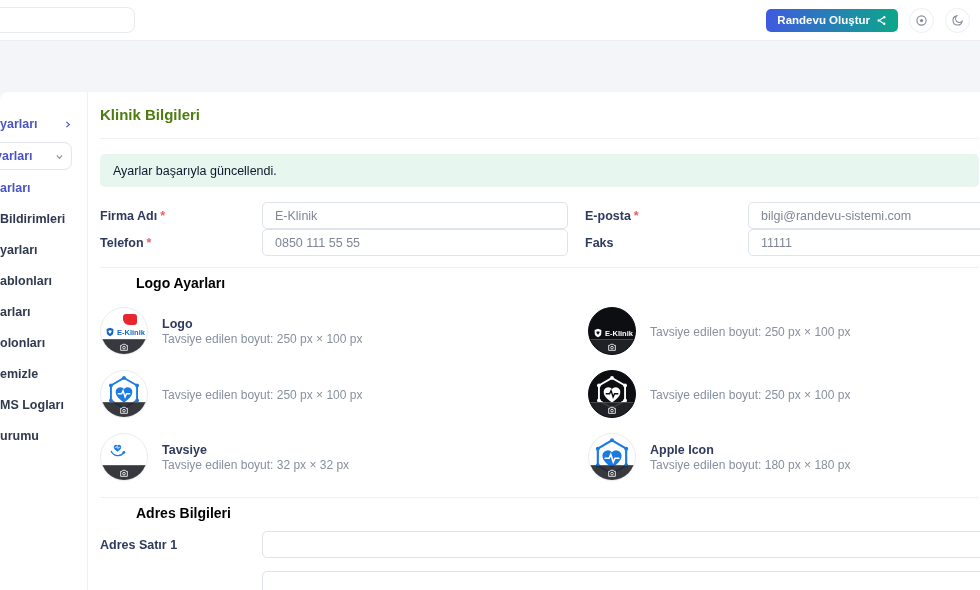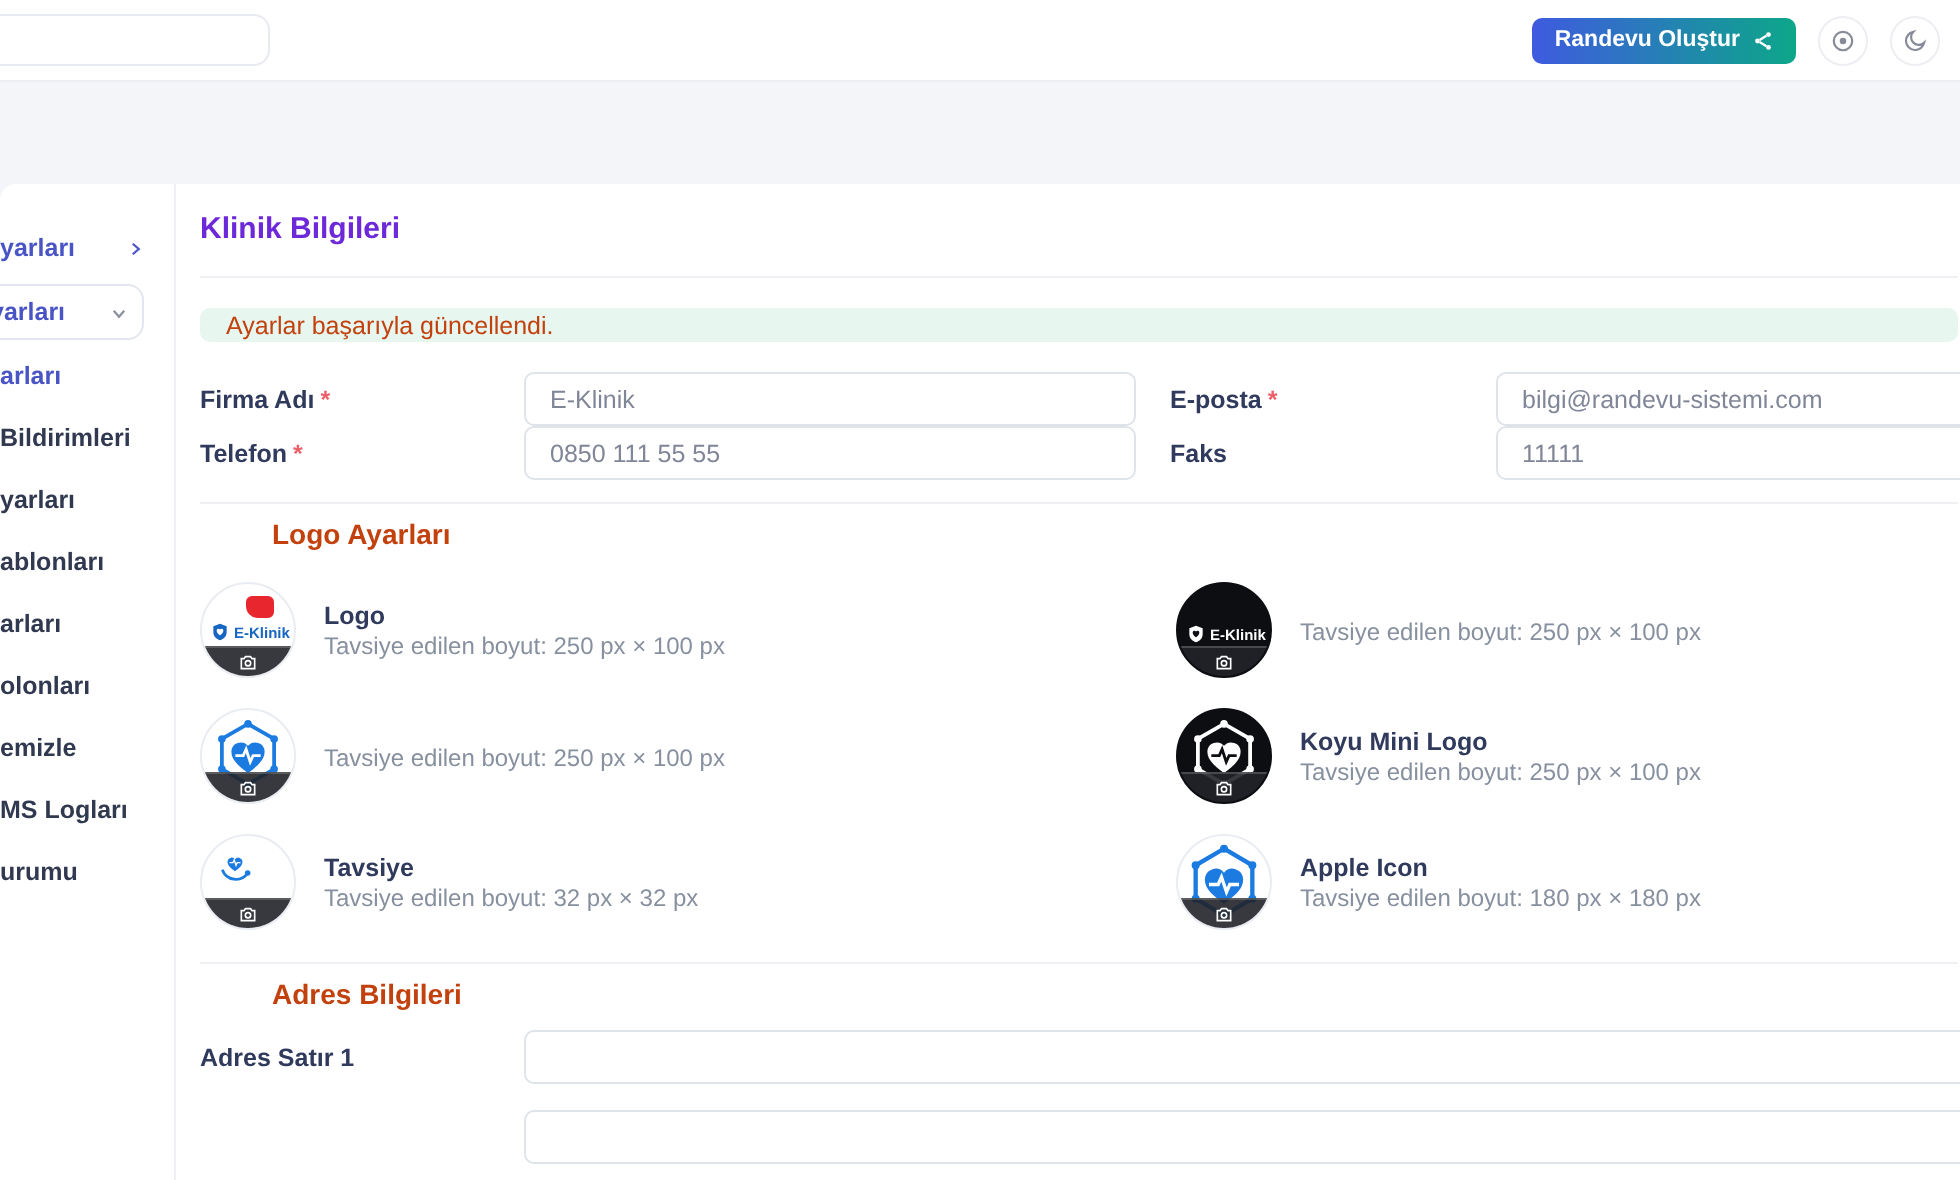--- a/index.html
+++ b/index.html
@@ -64,45 +64,45 @@
     border: 1px solid #e3e6f1; border-radius: 8px;
     display: flex; align-items: center; justify-content: space-between;
     padding: 0 7px 0 2px; color: #4a55c5;
     font-size: 12.5px; font-weight: bold; cursor: pointer; white-space: nowrap;
   }
   .chev { flex: none; color: #4a55c5; display: inline-flex; }
   .chev.gray { color: #8a90a0; }
 
   
   .main { width: 891px; flex: none; padding: 14px 0 0 12px; }
-  .page-title { font-size: 15px; font-weight: bold; color: #6d28d9; }
+  .page-title { font-size: 15px; font-weight: bold; color: #4d7c0f; }
   .hr { border: 0; border-top: 1px solid #eef0f4; height: 0; }
   .hr1 { margin-top: 15px; }
   .alert {
-    margin-top: 15px; height: 17px; border-radius: 5px;
-    background: #e7f6ef; color: #c2410c; font-size: 12.5px;
+    margin-top: 15px; height: 33px; border-radius: 5px;
+    background: #e7f6ef; color: #0f172a; font-size: 12.5px;
     display: flex; align-items: center; padding: 0 13px;
   }
 
   .fields-grid {
     margin-top: 15px;
     display: grid;
     grid-template-columns: 162px 306px 17px 163px 306px;
     align-items: center;
   }
   .f-label { font-size: 12.5px; font-weight: bold; color: #2f3a5c; }
   .req { color: #ed5e68; margin-left: 3px; }
   .f-input {
     height: 27px; width: 100%; border: 1px solid #dfe3ea; border-radius: 5px;
     background: #fff; padding: 0 12px; font-size: 12.5px; color: #808698;
     outline: none; font-family: "Liberation Sans", sans-serif;
   }
 
   .hr2 { margin-top: 11px; }
-  .section-title { margin-top: 7px; font-size: 14px; font-weight: bold; color: #c2410c; padding-left: 36px; }
+  .section-title { margin-top: 7px; font-size: 14px; font-weight: bold; color: #000000; padding-left: 36px; }
 
   
   .logo-grid {
     margin-top: 16px;
     display: grid; grid-template-columns: 488px auto; row-gap: 15px;
   }
   .logo-item { display: flex; align-items: center; gap: 14px; }
   .avatar {
     width: 48px; height: 48px; border-radius: 50%; position: relative;
     overflow: hidden; flex: none; cursor: pointer; background: #fff;
@@ -339,21 +339,20 @@
             <polyline points="16,25 21,25 22.8,21 25.4,29 27.2,25 32,25" fill="none" stroke="#0c0e12" stroke-width="1.8"></polyline>
           </svg>
           <div class="avatar-overlay">
             <svg width="10" height="10" viewBox="0 0 24 24" fill="none" stroke="#fff" stroke-width="2">
                 <path d="M4 8h3.2L9 5.5h6L16.8 8H20v12H4z"></path>
                 <circle cx="12" cy="13.5" r="3.2"></circle>
               </svg>
           </div>
         </div>
         <div class="logo-text">
-          <div class="logo-title">Koyu Mini Logo</div>
           <div class="logo-hint">Tavsiye edilen boyut: 250 px × 100 px</div>
         </div>
       </div>
 
       <div class="logo-item">
         <div class="avatar">
           <svg class="mark-svg fav-pos" width="19" height="19" viewBox="0 0 48 48">
             <path d="M8 30a18 18 0 0 0 32 4" fill="none" stroke="#1b7be0" stroke-width="3.5"></path>
             <circle cx="40" cy="34" r="3.5" fill="#1b7be0"></circle>
             <path d="M24 32c-5.5-4-9.5-7.4-9.5-12a5.4 5.4 0 0 1 9.5-3.4 5.4 5.4 0 0 1 9.5 3.4C33.5 24.6 29.5 28 24 32z" fill="#1b7be0"></path>

